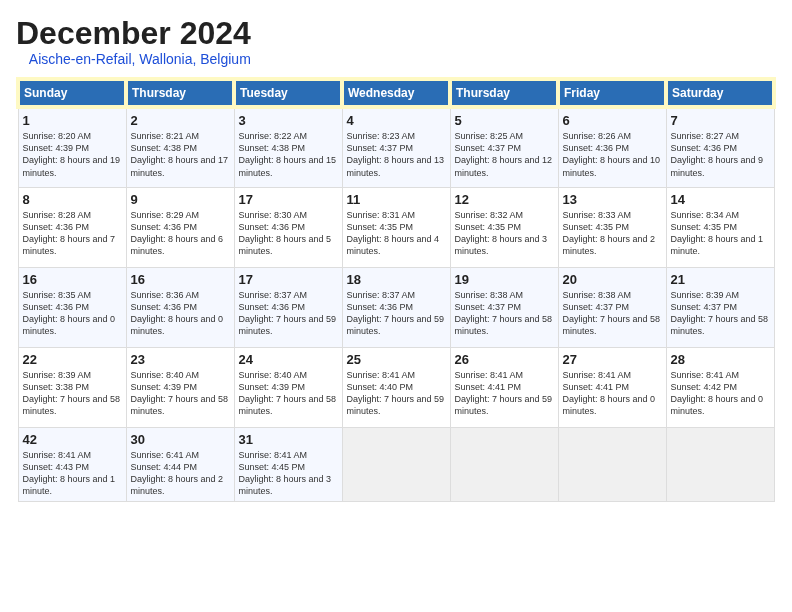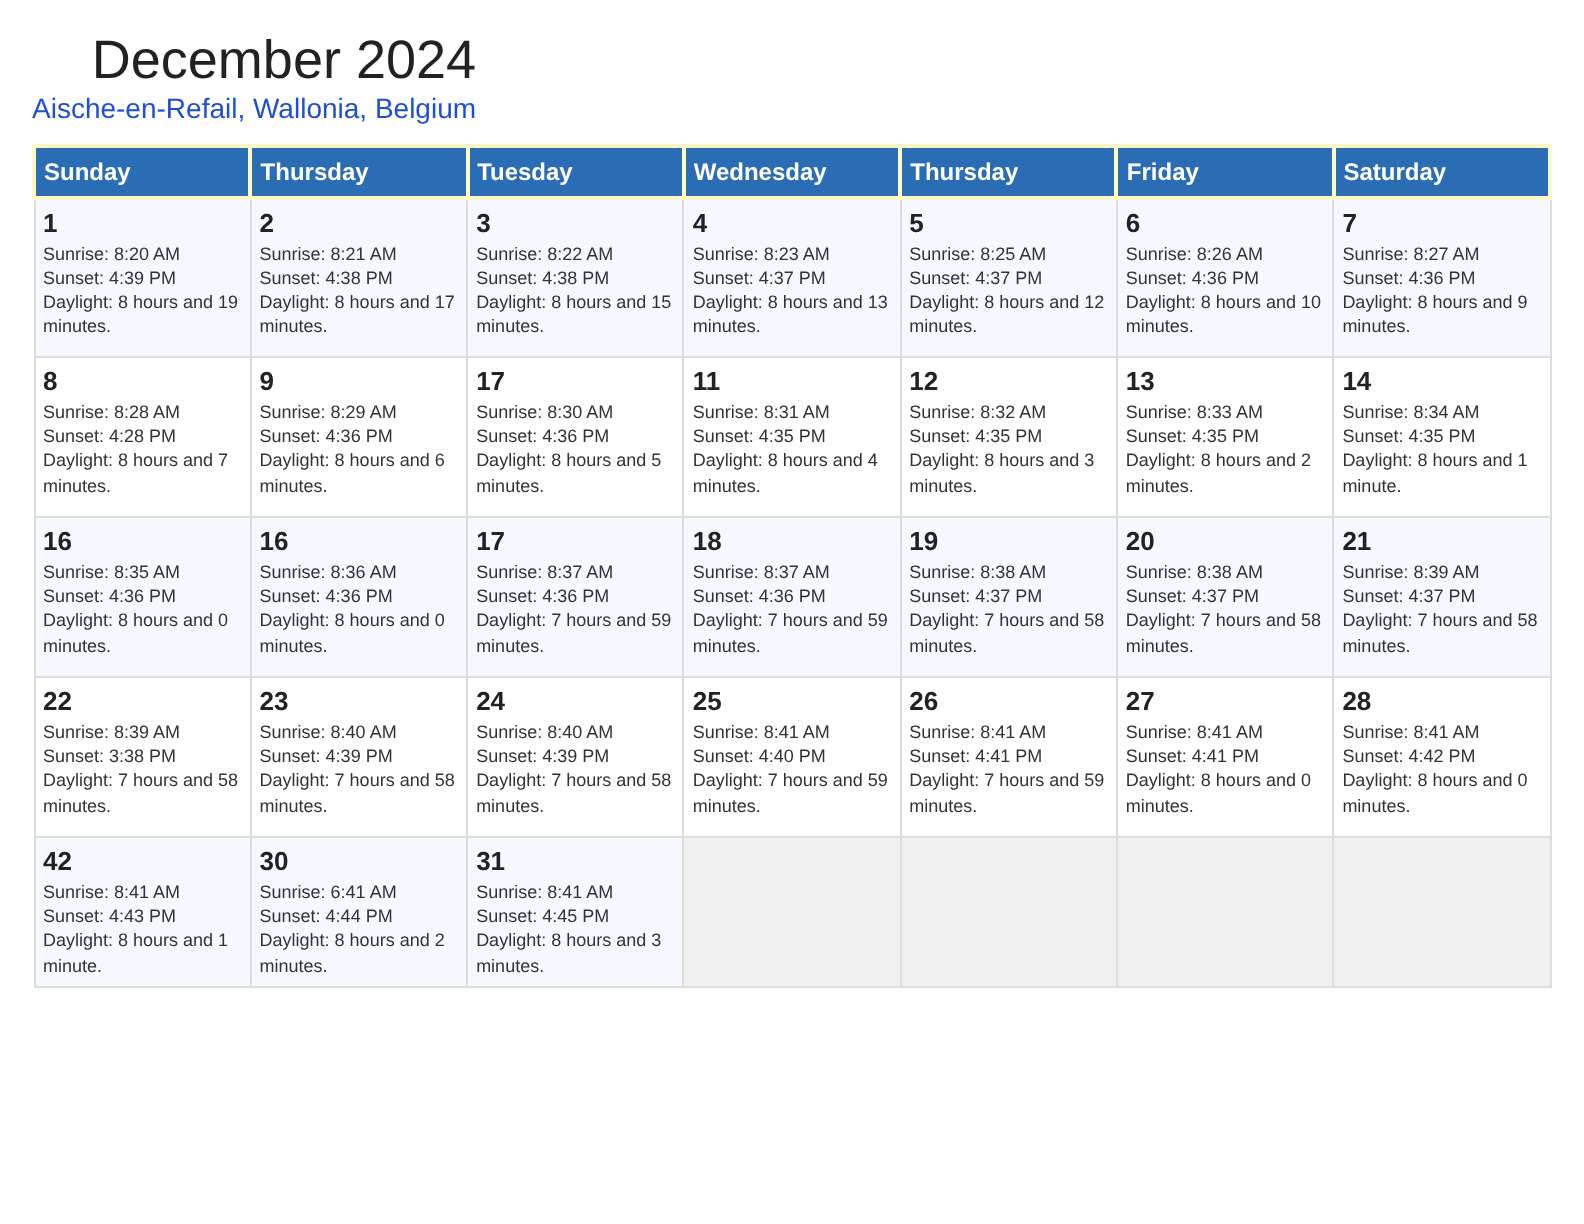--- a/index.html
+++ b/index.html
@@ -42,22 +42,22 @@
       color: #2a6db5;
     }
     .logo-icon {
       width: 30px;
       height: 30px;
     }
     .title-block {
       text-align: right;
     }
     .month-title {
-      font-size: 27px;
-      font-weight: normal;
+      font-size: 32px;
+      font-weight: bold;
       color: #222;
       line-height: 1.1;
     }
     .subtitle {
       font-size: 14px;
       color: #1d4ed8;
     }
     table {
       width: 100%;
       border-collapse: collapse;
@@ -65,21 +65,21 @@
     }
     thead tr {
       background-color: #2a6db5;
     }
     thead th {
       color: #fff;
       font-size: 12px;
       font-weight: bold;
       padding: 5px 4px;
       text-align: left;
-      border: 2px solid #fef9c3;
+      border: 4px solid #fef9c3;
     }
     tbody tr {
       background: #fff;
     }
     tbody tr:nth-child(odd) {
       background: #f5f8ff;
     }
     tbody td {
       vertical-align: top;
       font-size: 9.5px;
@@ -179,21 +179,21 @@
             <div class="day-info">Sunrise: 8:27 AM
 Sunset: 4:36 PM
 Daylight: 8 hours
 and 9 minutes.</div>
           </td>
         </tr>
         <tr>
           <td>
             <span class="day-num">8</span>
             <div class="day-info">Sunrise: 8:28 AM
-Sunset: 4:28 PM
+Sunset: 4:36 PM
 Daylight: 8 hours
 and 7 minutes.</div>
           </td>
           <td>
             <span class="day-num">9</span>
             <div class="day-info">Sunrise: 8:29 AM
 Sunset: 4:36 PM
 Daylight: 8 hours
 and 6 minutes.</div>
           </td>

